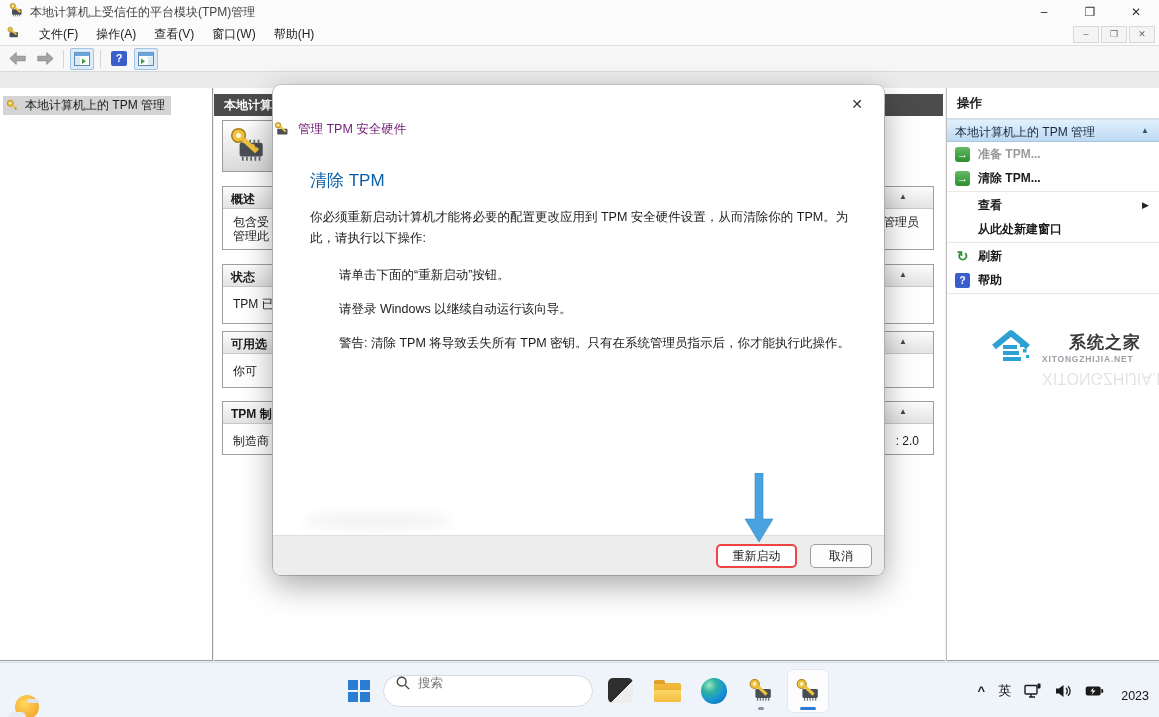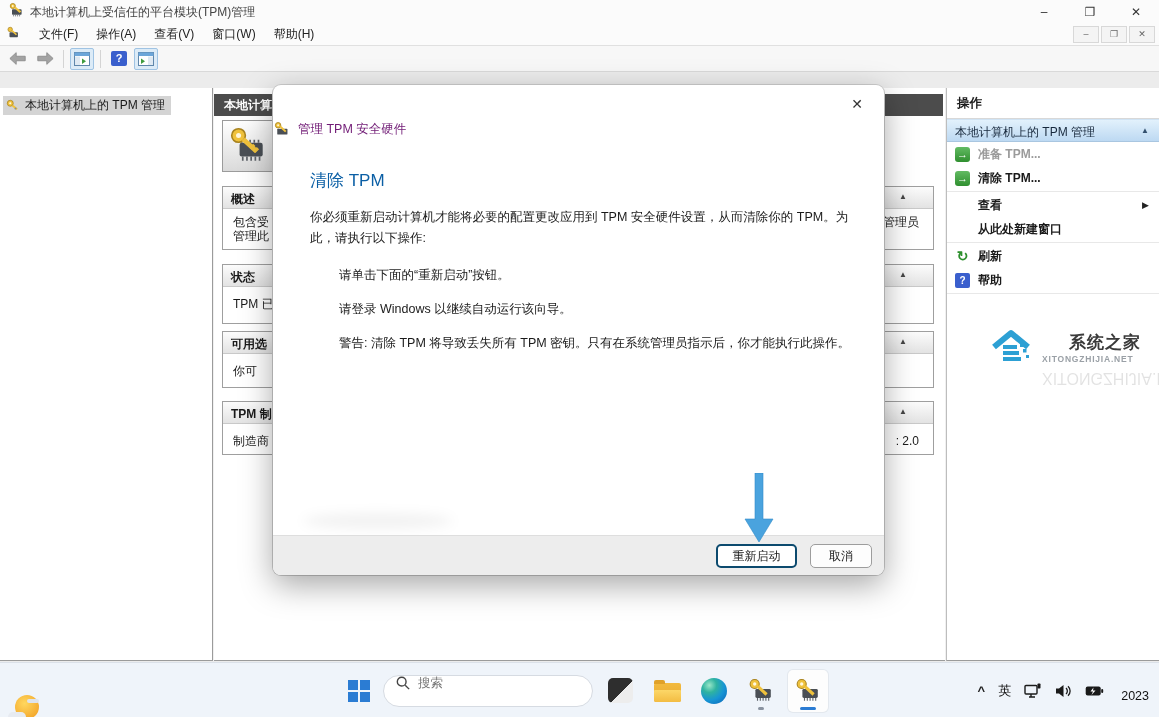--- a/index.html
+++ b/index.html
@@ -69,21 +69,21 @@
   .dlg-close { position:absolute; top:6px; right:10px; width:34px; height:26px; font-size:14px; color:#333; text-align:center; line-height:26px; }
   .dlg-hdr { position:absolute; left:0; top:36px; display:flex; align-items:center; gap:8px; font-size:12.5px; color:#701a75; }
   .dlg-title { position:absolute; left:37px; top:84px; font-size:17px; color:#0b5fa5; }
   .dlg-intro { position:absolute; left:37px; top:122px; width:548px; font-size:12.5px; line-height:21px; }
   .dlg-step1 { position:absolute; left:66px; top:182px; font-size:12.5px; }
   .dlg-step2 { position:absolute; left:66px; top:216px; font-size:12.5px; }
   .dlg-warn  { position:absolute; left:66px; top:250px; right:28px; font-size:12.5px; }
   .smudge { position:absolute; left:30px; top:428px; width:150px; height:16px; background:rgba(0,0,0,0.05); filter:blur(6px); border-radius:50%; }
   .dlg-footer { position:absolute; left:0; bottom:0; width:100%; height:40px; background:#ededed; border-top:1px solid #dedede; border-radius:0 0 8px 8px; }
   .btn { font-family:"Liberation Sans",sans-serif; font-size:12px; color:#1a1a1a; }
-  .btn-restart { position:absolute; left:443px; top:8px; width:81px; height:24px; background:#fff; border:2px solid #0c4a6e; border-radius:5px; }
+  .btn-restart { position:absolute; left:443px; top:8px; width:81px; height:24px; background:#fff; border:2px solid #ef4444; border-radius:5px; }
   .btn-cancel { position:absolute; left:537px; top:8px; width:62px; height:24px; background:#fdfdfd; border:1px solid #9d9d9d; border-radius:5px; }
   .anno-arrow { position:absolute; left:471px; top:388px; z-index:3; }
 
   
   .taskbar { position:absolute; left:0; top:662px; width:1159px; height:55px; background:#eff4fa; border-top:1px solid #dbe1e9; z-index:20; }
   .weather { position:absolute; left:10px; top:8px; display:flex; align-items:center; gap:8px; }
   .wx-ico { position:relative; width:34px; height:32px; }
   .wx-sun { position:absolute; left:5px; top:3px; width:24px; height:24px; border-radius:50%; background:radial-gradient(circle at 40% 35%, #ffd75e, #f09a1f); }
   .wx-cloud { position:absolute; left:-2px; bottom:2px; width:18px; height:10px; border-radius:8px; background:#e7ebf1; box-shadow:16px -16px 0 -3px #dde3ec; }
   .wx-txt { font-size:12px; color:#222; line-height:15px;margin-top:44px; }

